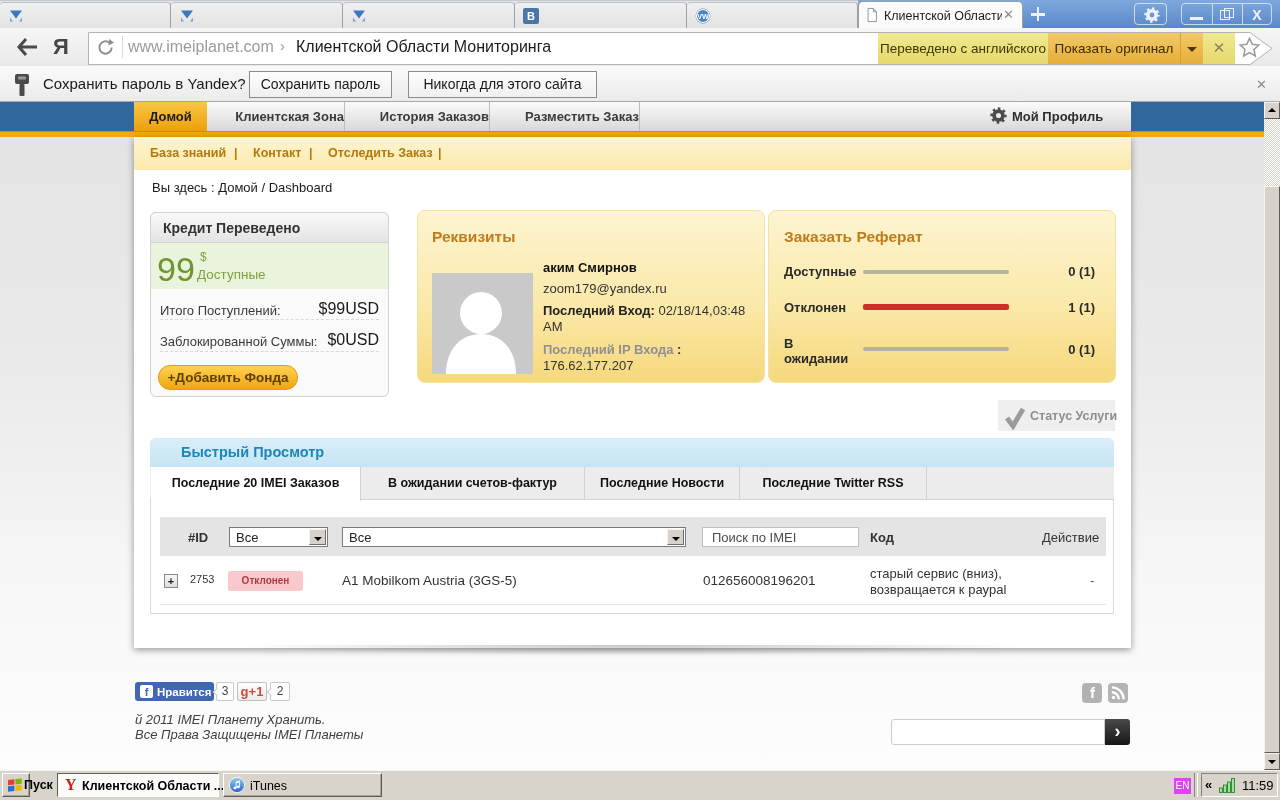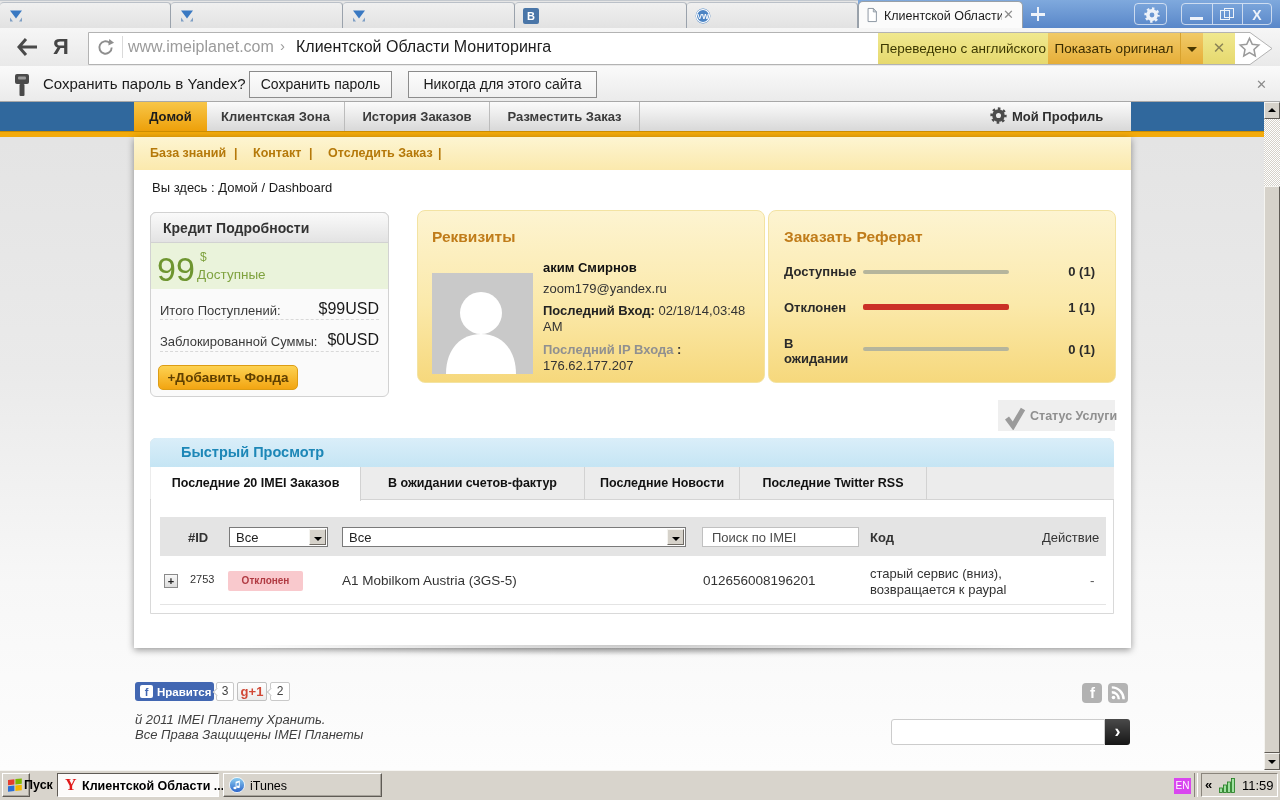--- a/index.html
+++ b/index.html
@@ -1,20 +1,20 @@
 <!DOCTYPE html>
 <html><head><meta charset="utf-8">
 <style>
 html,body{margin:0;padding:0}
 #root{position:relative;width:1280px;height:800px;overflow:hidden;font-family:"Liberation Sans",sans-serif;background:#fff}
 .a{position:absolute}
 .tab{position:absolute;top:2px;height:26px;background:linear-gradient(180deg,#f0f0f0,#e2e2e2);border-right:1px solid #9aa2ac;border-top:1px solid #bac0c8;border-radius:4px 4px 0 0;box-sizing:border-box}
 .tabtxt{position:absolute;left:28px;top:22px;font-size:13px;color:#1a1a1a;white-space:nowrap;overflow:hidden}
 .fav{position:absolute;left:8px;top:5px;width:16px;height:16px}
-.navitem{position:absolute;top:102px;height:29px;line-height:29px;font-size:13px;font-weight:bold;color:#3b3b3b;text-align:center;border-right:1px solid #bcbcbc;box-sizing:border-box}
+.navitem{position:absolute;top:102px;height:29px;line-height:29px;font-size:13px;font-weight:bold;color:#3b3b3b;text-align:right;border-right:1px solid #bcbcbc;box-sizing:border-box}
 .subl{color:#b5790a;font-weight:bold;font-size:12.5px}
 .ycard{position:absolute;background:linear-gradient(180deg,#fdf4d1 0%,#fbe9aa 55%,#f6d87c 100%);border:1px solid #f3e3a2;border-radius:8px;box-sizing:border-box}
 .ytitle{font-size:15.5px;font-weight:bold;color:#c07c1a}
 .bar{position:absolute;height:4px;border-radius:2px;background:#b5b59c}
 .blabel{position:absolute;font-size:13px;font-weight:bold;color:#2a2a2a}
 .bval{position:absolute;font-size:13px;font-weight:bold;color:#2a2a2a}
 .sel{position:absolute;height:20px;background:#fff;border:1px solid #7a7a7a;box-sizing:border-box}
 .selarrow{position:absolute;right:1px;top:1px;bottom:1px;width:17px;background:#d6d2ca;border:1px solid;border-color:#f5f4f0 #6e6a64 #6e6a64 #f5f4f0;box-sizing:border-box}
 .selarrow:after{content:"";position:absolute;left:4px;top:7px;border:4px solid transparent;border-top-color:#000}
 .tbtn{position:absolute;top:773px;height:24px;box-sizing:border-box;background:#d8d4cc;border:1px solid;border-color:#ffffff #5f5b55 #5f5b55 #ffffff;box-shadow:inset -1px -1px 0 #a8a49c}
@@ -149,32 +149,32 @@
 <div class="a subl" style="left:150px;top:146px">База знаний</div>
 <div class="a subl" style="left:234px;top:146px">|</div>
 <div class="a subl" style="left:253px;top:146px">Контакт</div>
 <div class="a subl" style="left:309px;top:146px">|</div>
 <div class="a subl" style="left:328px;top:146px">Отследить Заказ</div>
 <div class="a subl" style="left:438px;top:146px">|</div>
 
 <div class="a" style="left:152px;top:180px;font-size:13px;color:#1a1a1a">Вы здесь : Домой / Dashboard</div>
 
 <div class="a" style="left:150px;top:212px;width:239px;height:185px;background:#fafafa;border:1px solid #d2d2d2;border-radius:6px;box-sizing:border-box"></div>
-<div class="a" style="left:150px;top:212px;width:239px;height:31px;background:linear-gradient(180deg,#fafafa,#e3e3e3);border:1px solid #d2d2d2;border-radius:6px 6px 0 0;box-sizing:border-box;line-height:30px;padding-left:12px;font-size:14px;font-weight:bold;color:#333">Кредит Подробности</div>
+<div class="a" style="left:150px;top:212px;width:239px;height:31px;background:linear-gradient(180deg,#fafafa,#e3e3e3);border:1px solid #d2d2d2;border-radius:6px 6px 0 0;box-sizing:border-box;line-height:30px;padding-left:12px;font-size:14px;font-weight:bold;color:#333">Кредит Переведено</div>
 <div class="a" style="left:151px;top:243px;width:237px;height:46px;background:#eaf3db"></div>
 <div class="a" style="left:157px;top:250px;font-size:34px;color:#6e9530">99</div>
 <div class="a" style="left:200px;top:250px;font-size:12px;color:#7fa23f">$</div>
 <div class="a" style="left:197px;top:267px;font-size:13.5px;color:#7fa23f">Доступные</div>
 <div class="a" style="left:160px;top:303px;font-size:13px;color:#3a3a3a">Итого Поступлений:</div>
 <div class="a" style="left:160px;top:300px;width:219px;text-align:right;font-size:16px;color:#1a1a1a">$99USD</div>
 <div class="a" style="left:160px;top:319px;width:219px;border-bottom:1px dashed #d9d9d9"></div>
 <div class="a" style="left:160px;top:334px;font-size:13px;color:#3a3a3a">Заблокированной Суммы:</div>
 <div class="a" style="left:160px;top:331px;width:219px;text-align:right;font-size:16px;color:#1a1a1a">$0USD</div>
 <div class="a" style="left:160px;top:351px;width:219px;border-bottom:1px dashed #d9d9d9"></div>
-<div class="a" style="left:158px;top:365px;width:140px;height:25px;background:linear-gradient(180deg,#fdd252,#f2a512);border:1px solid #dd9d15;border-radius:5px;box-sizing:border-box;text-align:center;line-height:24px;font-size:13.5px;font-weight:bold;color:#5f4000">+Добавить Фонда</div>
+<div class="a" style="left:158px;top:365px;width:140px;height:25px;background:linear-gradient(180deg,#fdd252,#f2a512);border:1px solid #dd9d15;border-radius:12px;box-sizing:border-box;text-align:center;line-height:24px;font-size:13.5px;font-weight:bold;color:#5f4000">+Добавить Фонда</div>
 
 <div class="ycard" style="left:417px;top:210px;width:348px;height:173px"></div>
 <div class="a ytitle" style="left:432px;top:228px">Реквизиты</div>
 <div class="a" style="left:432px;top:273px;width:101px;height:101px;background:#c9c9c9">
  <svg width="101" height="101" viewBox="0 0 101 101">
         <circle cx="49" cy="40" r="21" fill="#fff"></circle>
         <path d="M14 101c0-26 15.7-40 35-40s35 14 35 40z" fill="#fff"></path>
       </svg></div>
 <div class="a" style="left:543px;top:260px;font-size:13px;font-weight:bold;color:#111">аким Смирнов</div>
 <div class="a" style="left:543px;top:281px;font-size:13px;color:#333">zoom179@yandex.ru</div>

